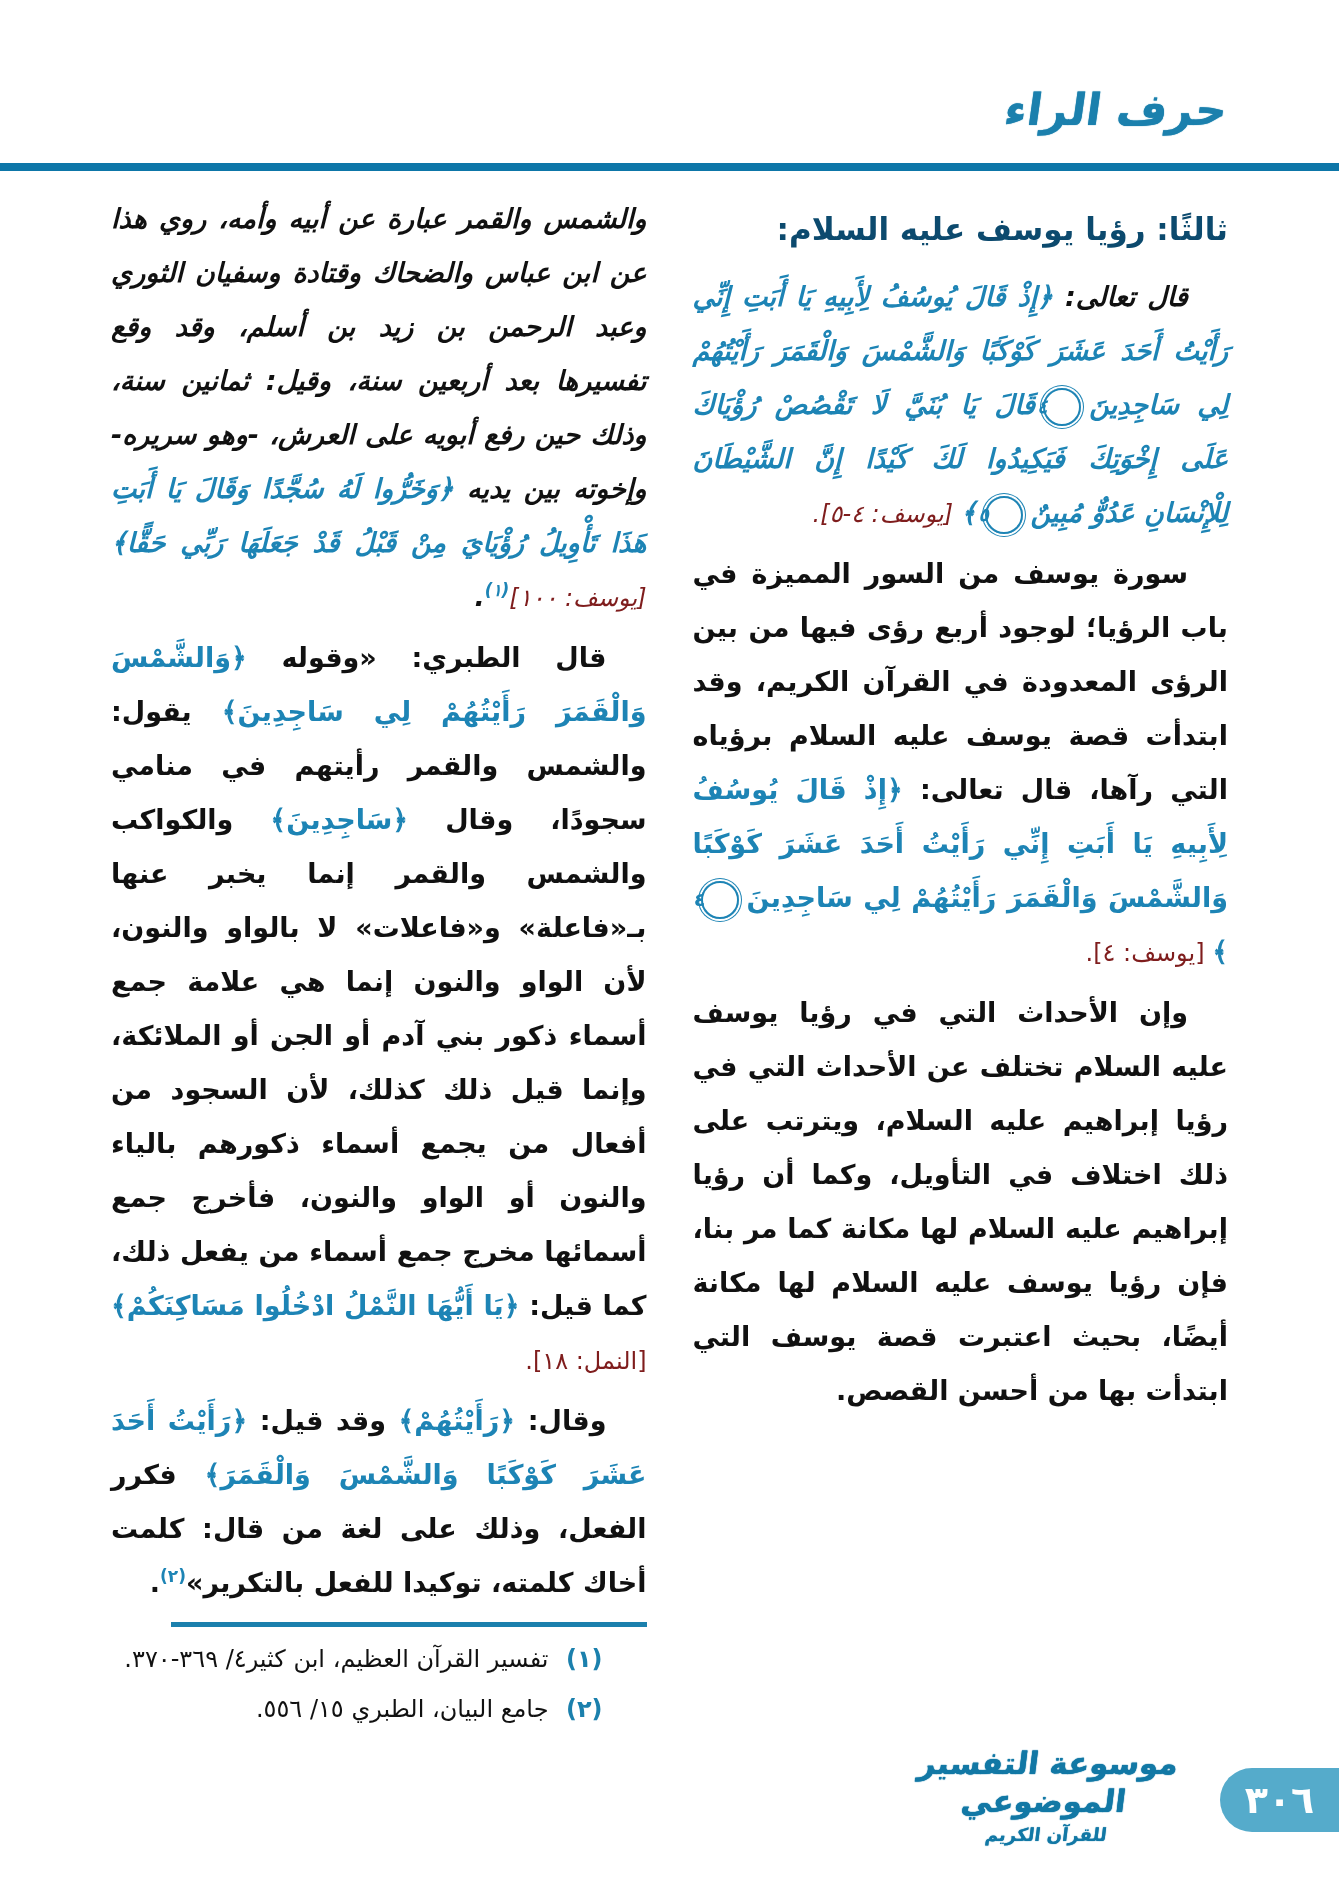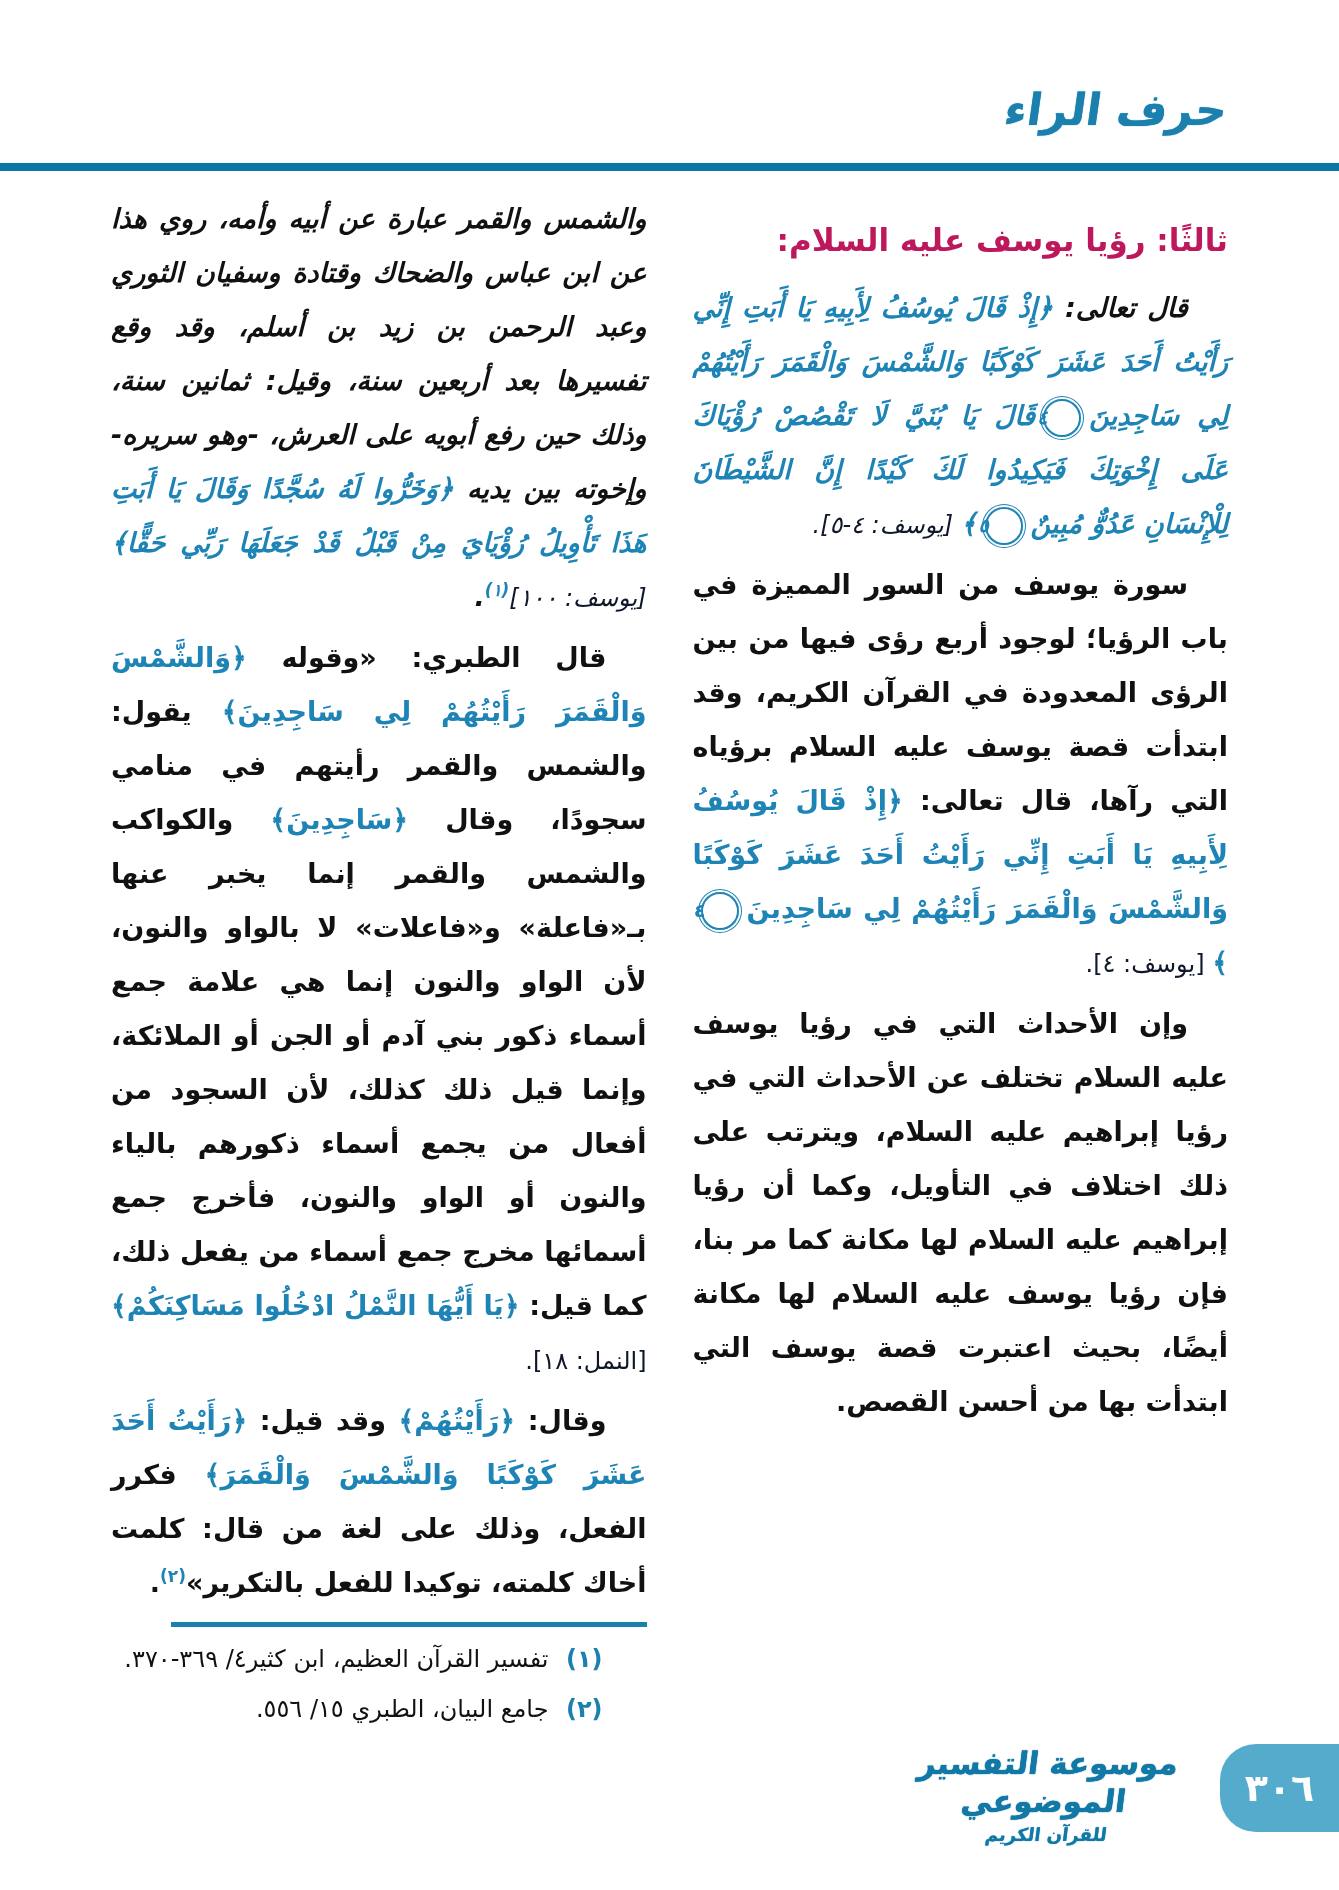--- a/index.html
+++ b/index.html
@@ -33,25 +33,25 @@
   .col{
     width:536px;
     font-size:27px;font-weight:bold;
     line-height:54px;
     text-align:justify;
     text-justify:inter-word;
   }
   .col p{margin:0 0 6px 0;text-indent:40px;}
   .col p.no-indent{text-indent:0;font-style:italic;}
   .section-heading{
-    color:#be185d;font-size:31px;font-weight:bold;
-    margin:23px 0 16px 0;line-height:50px;text-indent:0;
+    color:#0c4a6e;font-size:31px;font-weight:bold;
+    margin:12px 0 16px 0;line-height:50px;text-indent:0;
   }
   .quran{color:#1d84b5;}
-  .ayah-ref{font-weight:400;font-size:24px;color:#0f172a;white-space:nowrap;}
+  .ayah-ref{font-weight:400;font-size:24px;color:#7f1d1d;white-space:nowrap;}
   .fn-mark{
     color:#1d84b5;font-size:17px;font-weight:bold;
     vertical-align:super;line-height:0;
   }
   .vnum{
     display:inline-flex;align-items:center;justify-content:center;
     width:34px;height:34px;
     border:2px solid #1d84b5;border-radius:50%;
     box-shadow:0 0 0 2px #fff,0 0 0 3px #1d84b5;
     color:#1d84b5;font-size:19px;font-weight:bold;
@@ -78,21 +78,21 @@
     text-shadow:0 0 1px currentColor,0 0 1px currentColor;
     letter-spacing:-1px;
   }
   .logo-sub{
     font-size:18px;line-height:30px;
     transform:skewX(-7deg);
     text-shadow:0 0 1px currentColor;
   }
   .page-pill{
     position:absolute;bottom:58px;right:0;
-    width:119px;height:88px;
+    width:119px;height:64px;
     background:#55abcb;
     border-radius:36px 0 0 36px;
     display:flex;align-items:center;justify-content:center;
     color:#ffffff;font-size:38px;font-weight:bold;
   }
 </style>
 </head>
 <body>
 
 <div class="page">

